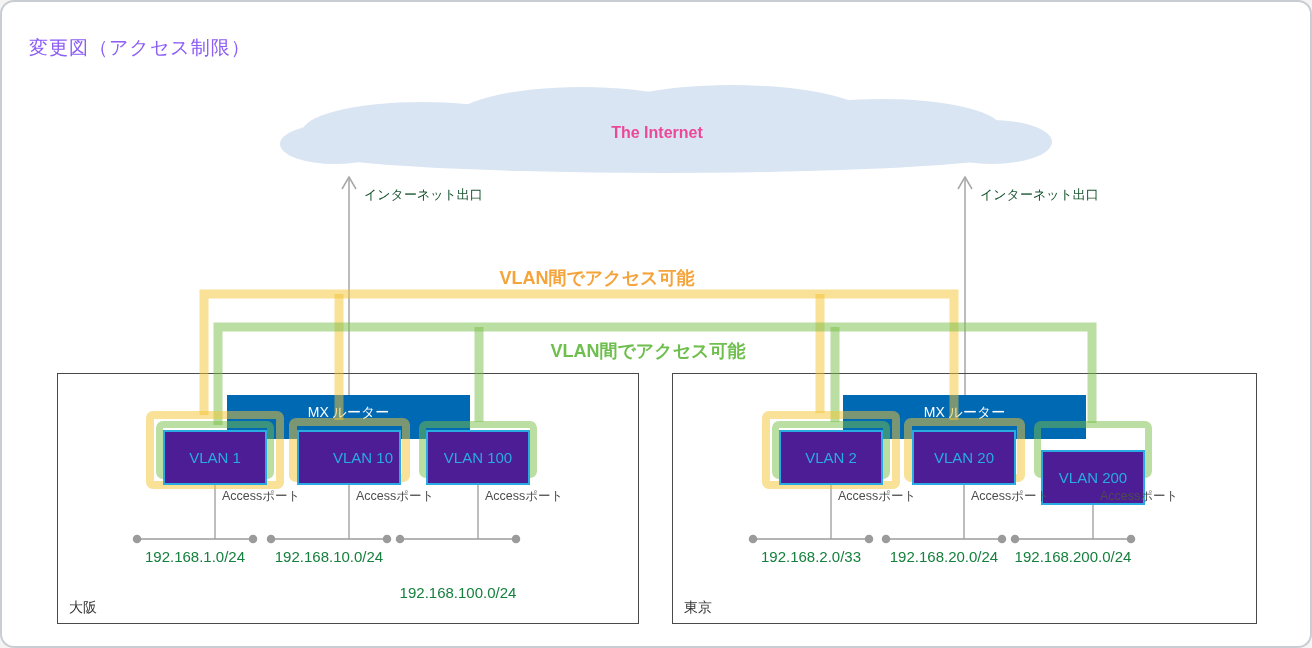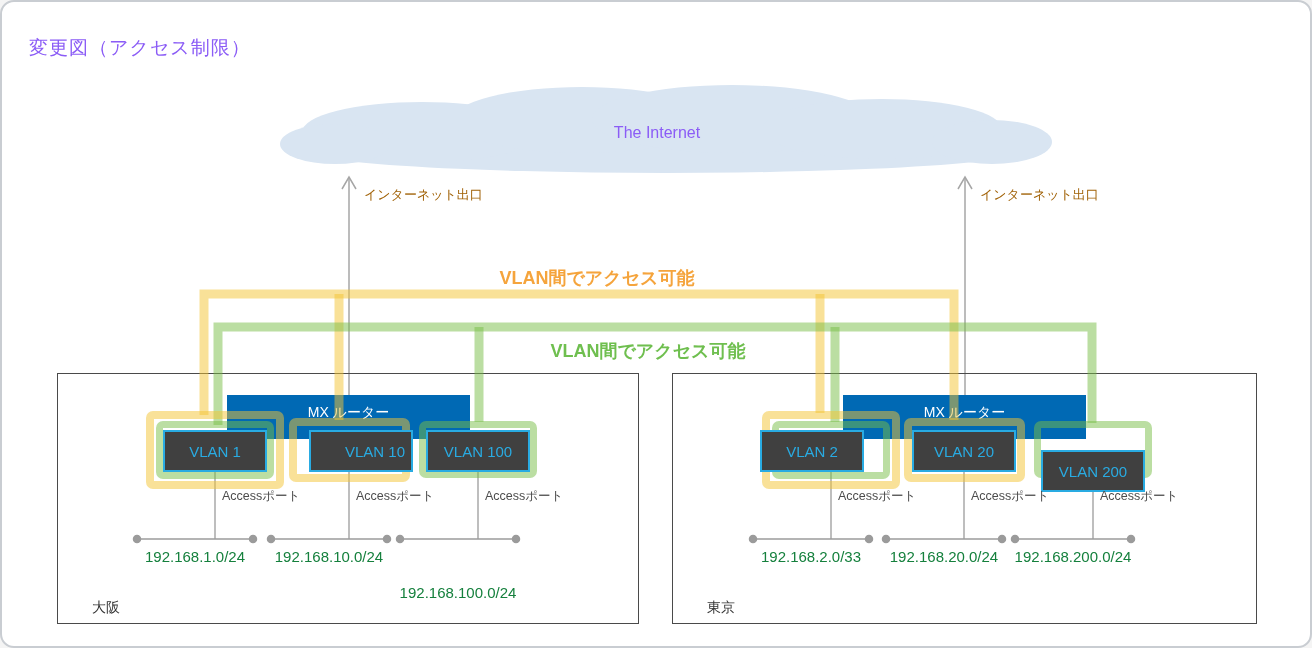--- a/index.html
+++ b/index.html
@@ -4,32 +4,32 @@
 <style>
   html,body{margin:0;padding:0;background:#f4f4f4;}
   .canvas{
     position:relative;width:1312px;height:648px;background:#ffffff;
     border:2px solid #c9cdd2;border-radius:14px;box-sizing:border-box;overflow:hidden;
     font-family:"Liberation Sans","DejaVu Sans",sans-serif;
   }
   .abs{position:absolute;}
   .layer{position:absolute;left:0;top:0;width:1312px;height:648px;}
   .page-title{font-size:19px;color:#8b5cf6;letter-spacing:1px;}
-  .internet-label{font-size:16px;font-weight:400;color:#8b5cf6;text-align:center;}
-  .exit-label{font-size:13px;color:#a16207;}
+  .internet-label{font-size:16px;font-weight:700;color:#ec4899;text-align:center;}
+  .exit-label{font-size:13px;color:#14532d;}
   .path-label{font-size:18px;font-weight:bold;text-align:center;width:240px;}
   .path-label.yellow{color:#F5A43C;}
   .path-label.green{color:#6FBF4F;}
   .site-box{border:1.5px solid #4a4a4a;box-sizing:border-box;background:transparent;}
-  .site-label{font-size:14px;color:#333333;margin-left:23px;}
+  .site-label{font-size:14px;color:#333333;}
   .mx-bar{background:#0069B4;color:#ffffff;font-size:14px;text-align:center;
           padding-top:9px;box-sizing:border-box;}
-  .vlan-box{background:#404040;border:2px solid #29ABE2;color:#29ABE2;font-size:15px;
+  .vlan-box{background:#4c1d95;border:2px solid #29ABE2;color:#29ABE2;font-size:15px;
             display:flex;align-items:center;justify-content:center;box-sizing:border-box;
-            width:104px;height:42px;}
+            width:104px;height:55px;}
   .ring{position:absolute;box-sizing:border-box;border-radius:7px;}
   .ring.yellow{border:8px solid rgba(243,196,50,0.5);}
   .ring.green{border:7px solid rgba(120,190,70,0.5);}
   .port-label{font-size:12.5px;color:#4d4d4d;}
   .subnet-label{font-size:15px;color:#15803d;width:170px;text-align:center;}
 </style>
 </head>
 <body>
 
 <div class="canvas">
@@ -116,23 +116,23 @@
   <div class="ring yellow" style="left:144px;top:409px;width:138px;height:78px;"></div>
   <div class="ring green" style="left:154px;top:419px;width:118px;height:58px;"></div>
   <div class="ring yellow" style="left:287px;top:416px;width:121px;height:64px;"></div>
   <div class="ring green" style="left:417px;top:419px;width:118px;height:57px;"></div>
   <div class="ring yellow" style="left:760px;top:409px;width:138px;height:78px;"></div>
   <div class="ring green" style="left:770px;top:419px;width:118px;height:58px;"></div>
   <div class="ring yellow" style="left:902px;top:416px;width:121px;height:64px;"></div>
   <div class="ring green" style="left:1032px;top:419px;width:118px;height:57px;"></div>
 
   <div class="abs vlan-box" style="left:161px;top:428px;">VLAN 1</div>
-  <div class="abs vlan-box" style="left:307px;top:428px;padding-left:28px;">VLAN 10</div>
+  <div class="abs vlan-box" style="left:295px;top:428px;padding-left:28px;">VLAN 10</div>
   <div class="abs vlan-box" style="left:424px;top:428px;">VLAN 100</div>
-  <div class="abs vlan-box" style="left:758px;top:428px;">VLAN 2</div>
+  <div class="abs vlan-box" style="left:777px;top:428px;">VLAN 2</div>
   <div class="abs vlan-box" style="left:910px;top:428px;">VLAN 20</div>
   <div class="abs vlan-box" style="left:1039px;top:428px;margin-top:20px;">VLAN 200</div>
 
   <div class="abs port-label" style="left:220px;top:486px;">Accessポート</div>
   <div class="abs port-label" style="left:354px;top:486px;">Accessポート</div>
   <div class="abs port-label" style="left:483px;top:486px;">Accessポート</div>
   <div class="abs port-label" style="left:836px;top:486px;">Accessポート</div>
   <div class="abs port-label" style="left:969px;top:486px;">Accessポート</div>
   <div class="abs port-label" style="left:1098px;top:486px;">Accessポート</div>
 

